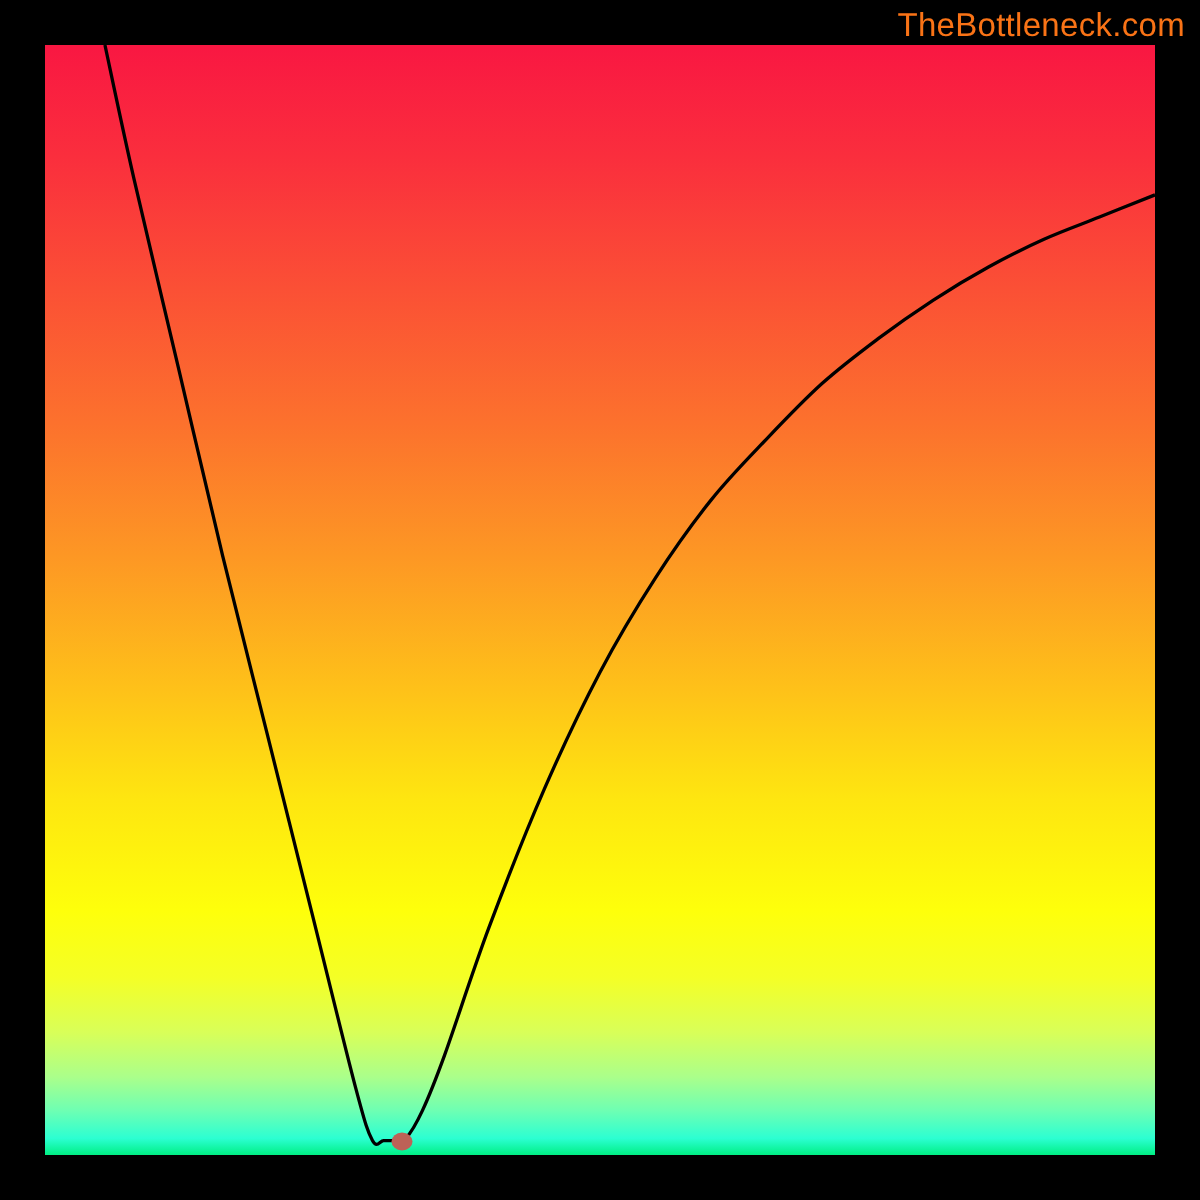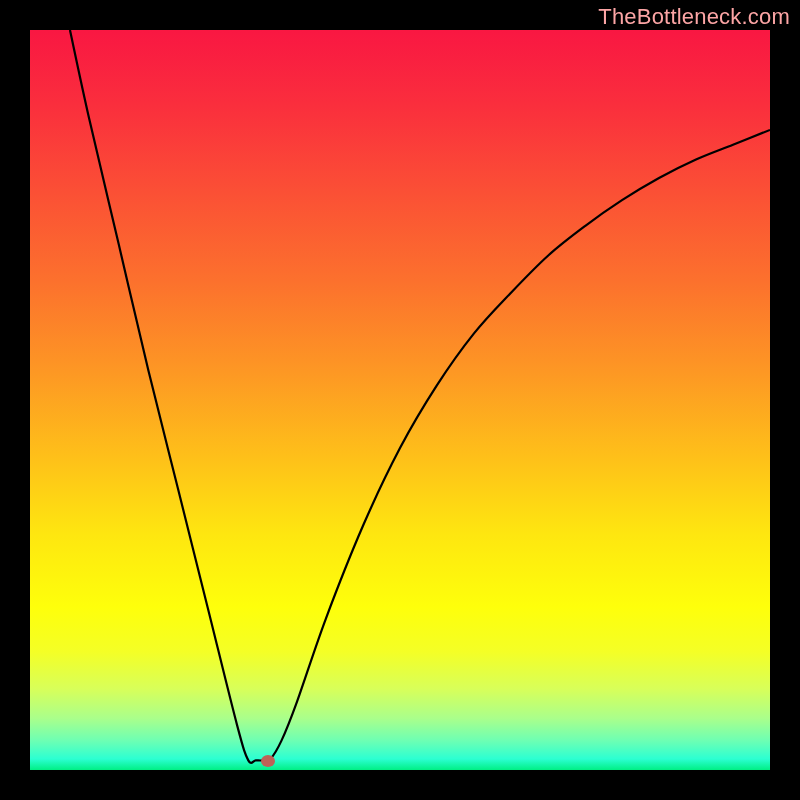--- a/index.html
+++ b/index.html
@@ -14,21 +14,21 @@
   .frame {
     position: relative;
     width: 800px;
     height: 800px;
     background: #000;
   }
   .watermark {
     position: absolute;
     top: 4px;
     right: 10px;
-    color: #fca5a5;
+    color: #f97316;
     font-size: 22px;
     font-weight: 400;
     letter-spacing: 0.2px;
     z-index: 10;
     user-select: none;
   }
   .plot-area {
     position: absolute;
     left: 30px;
     top: 30px;

